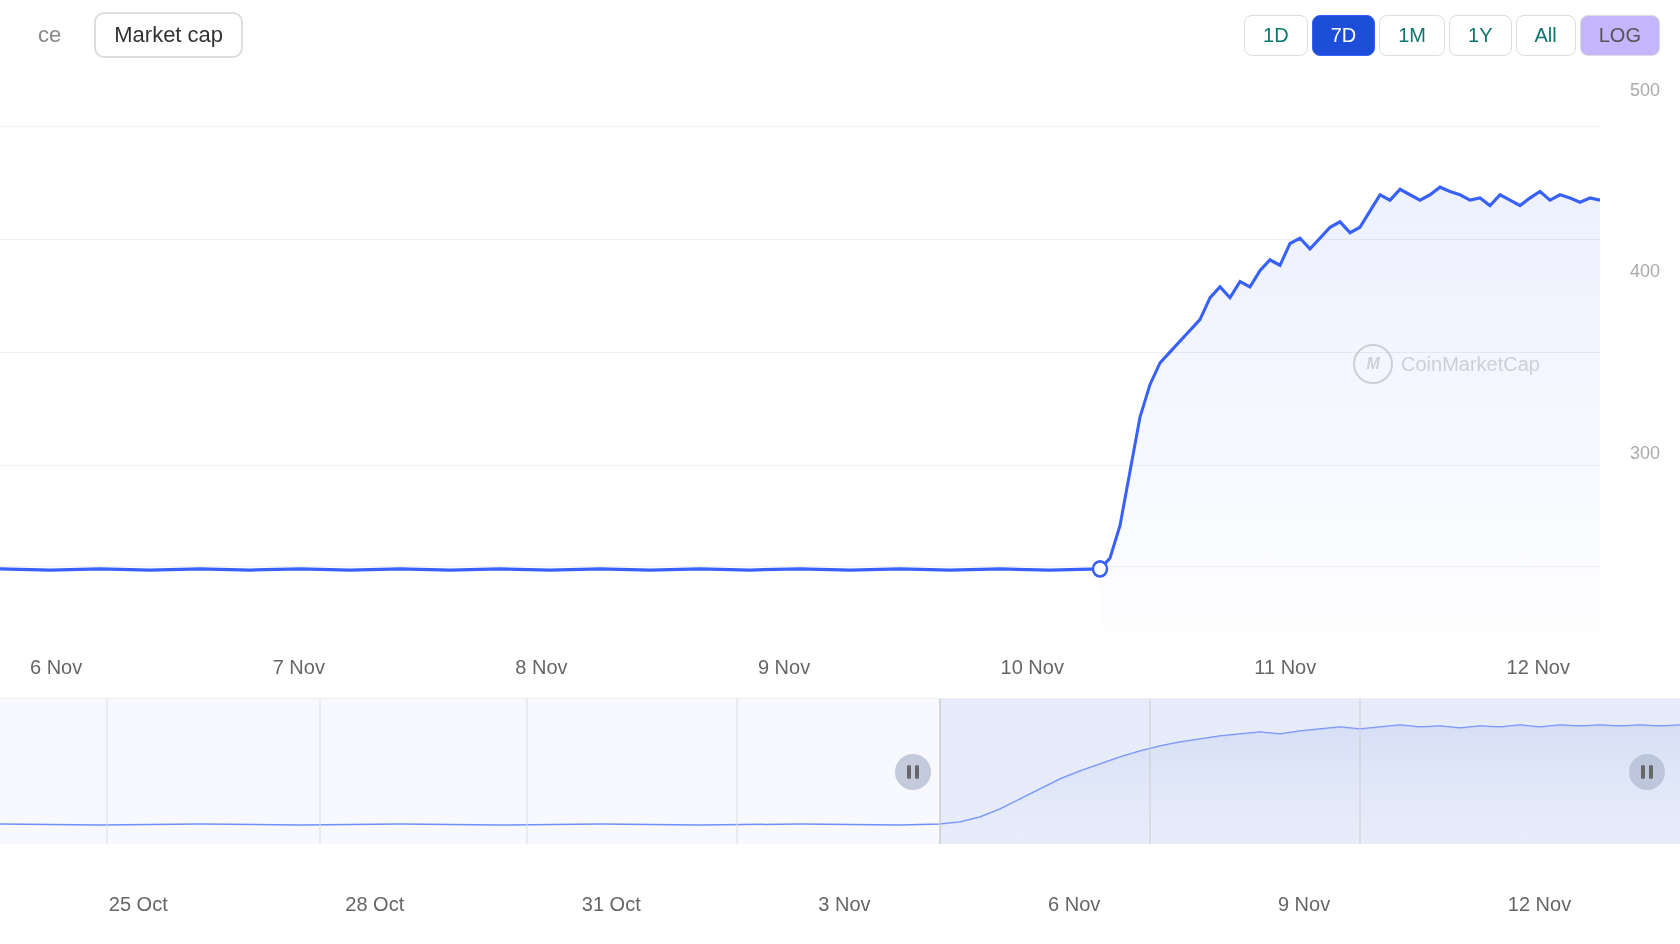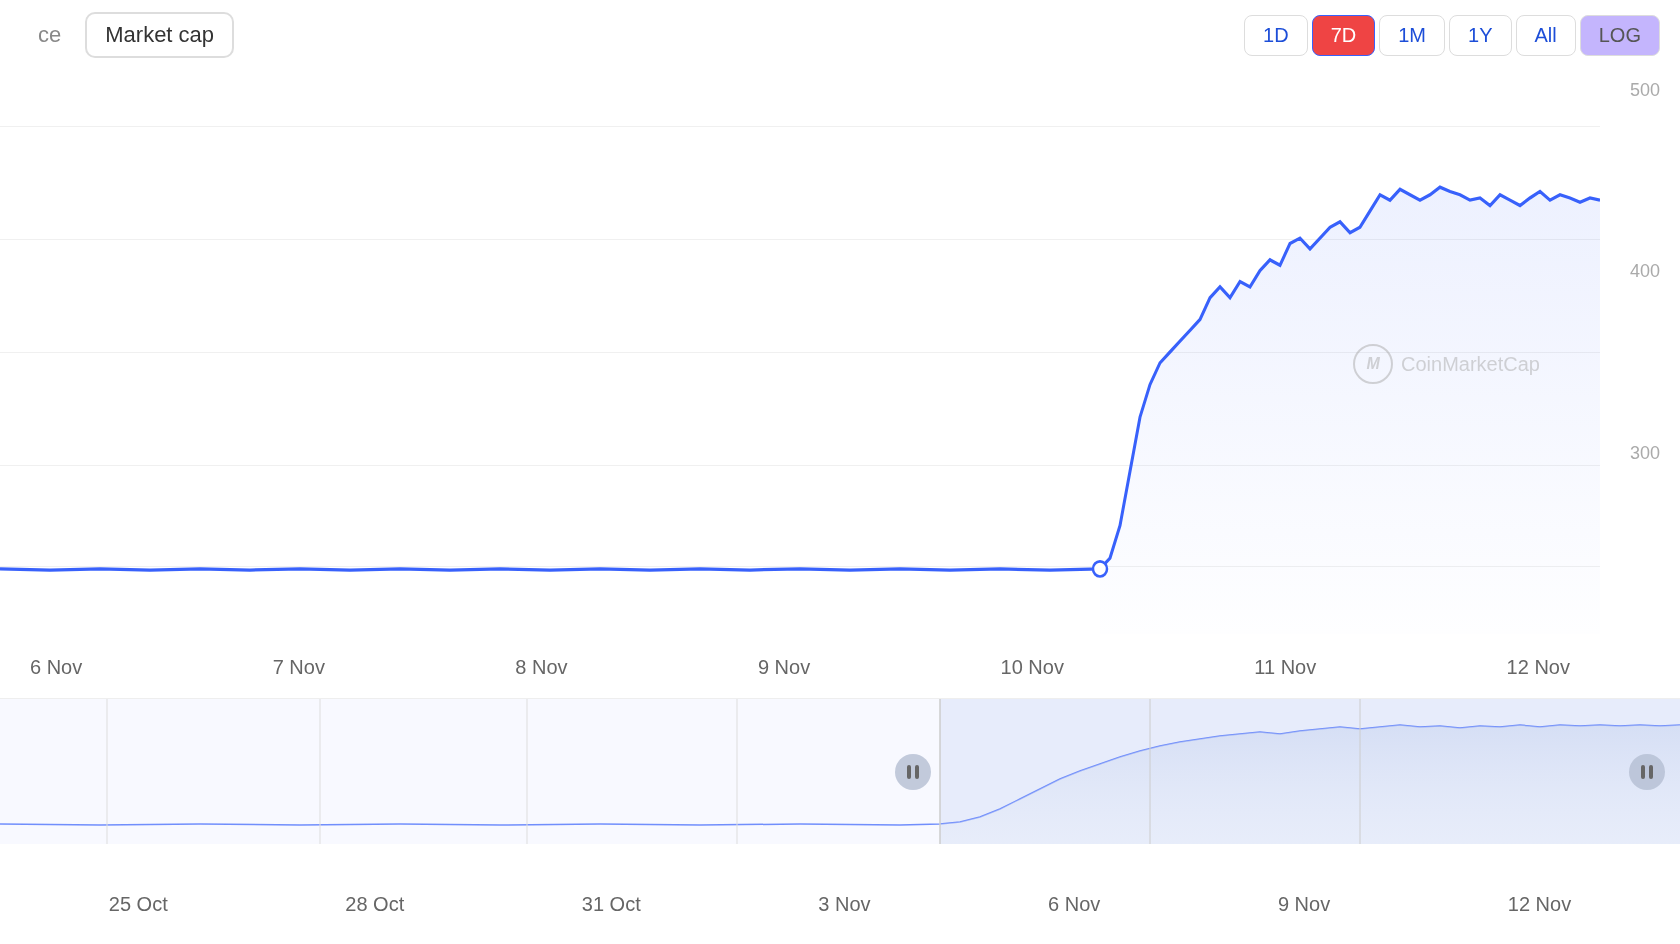--- a/index.html
+++ b/index.html
@@ -38,37 +38,38 @@
       cursor: pointer;
     }
     .tab-marketcap {
       font-size: 22px;
       color: #333;
       padding: 8px 18px;
       border: 2px solid #ddd;
       border-radius: 10px;
       background: #fff;
       cursor: pointer;
+      margin-left: 9px;
     }
     .toolbar-right {
       display: flex;
       align-items: center;
       gap: 4px;
     }
     .time-btn {
       font-size: 20px;
       padding: 8px 18px;
       border: 1px solid #ddd;
       border-radius: 8px;
       background: #fff;
-      color: #1d4ed8;
+      color: #0f766e;
       cursor: pointer;
     }
     .time-btn.active {
-      background: #ef4444;
+      background: #1d4ed8;
       color: #fff;
       border-color: #3861FB;
     }
     .time-btn.log-btn {
       border: 1px solid #ddd;
       background: #c4b5fd;
       color: #555;
     }
 
     

